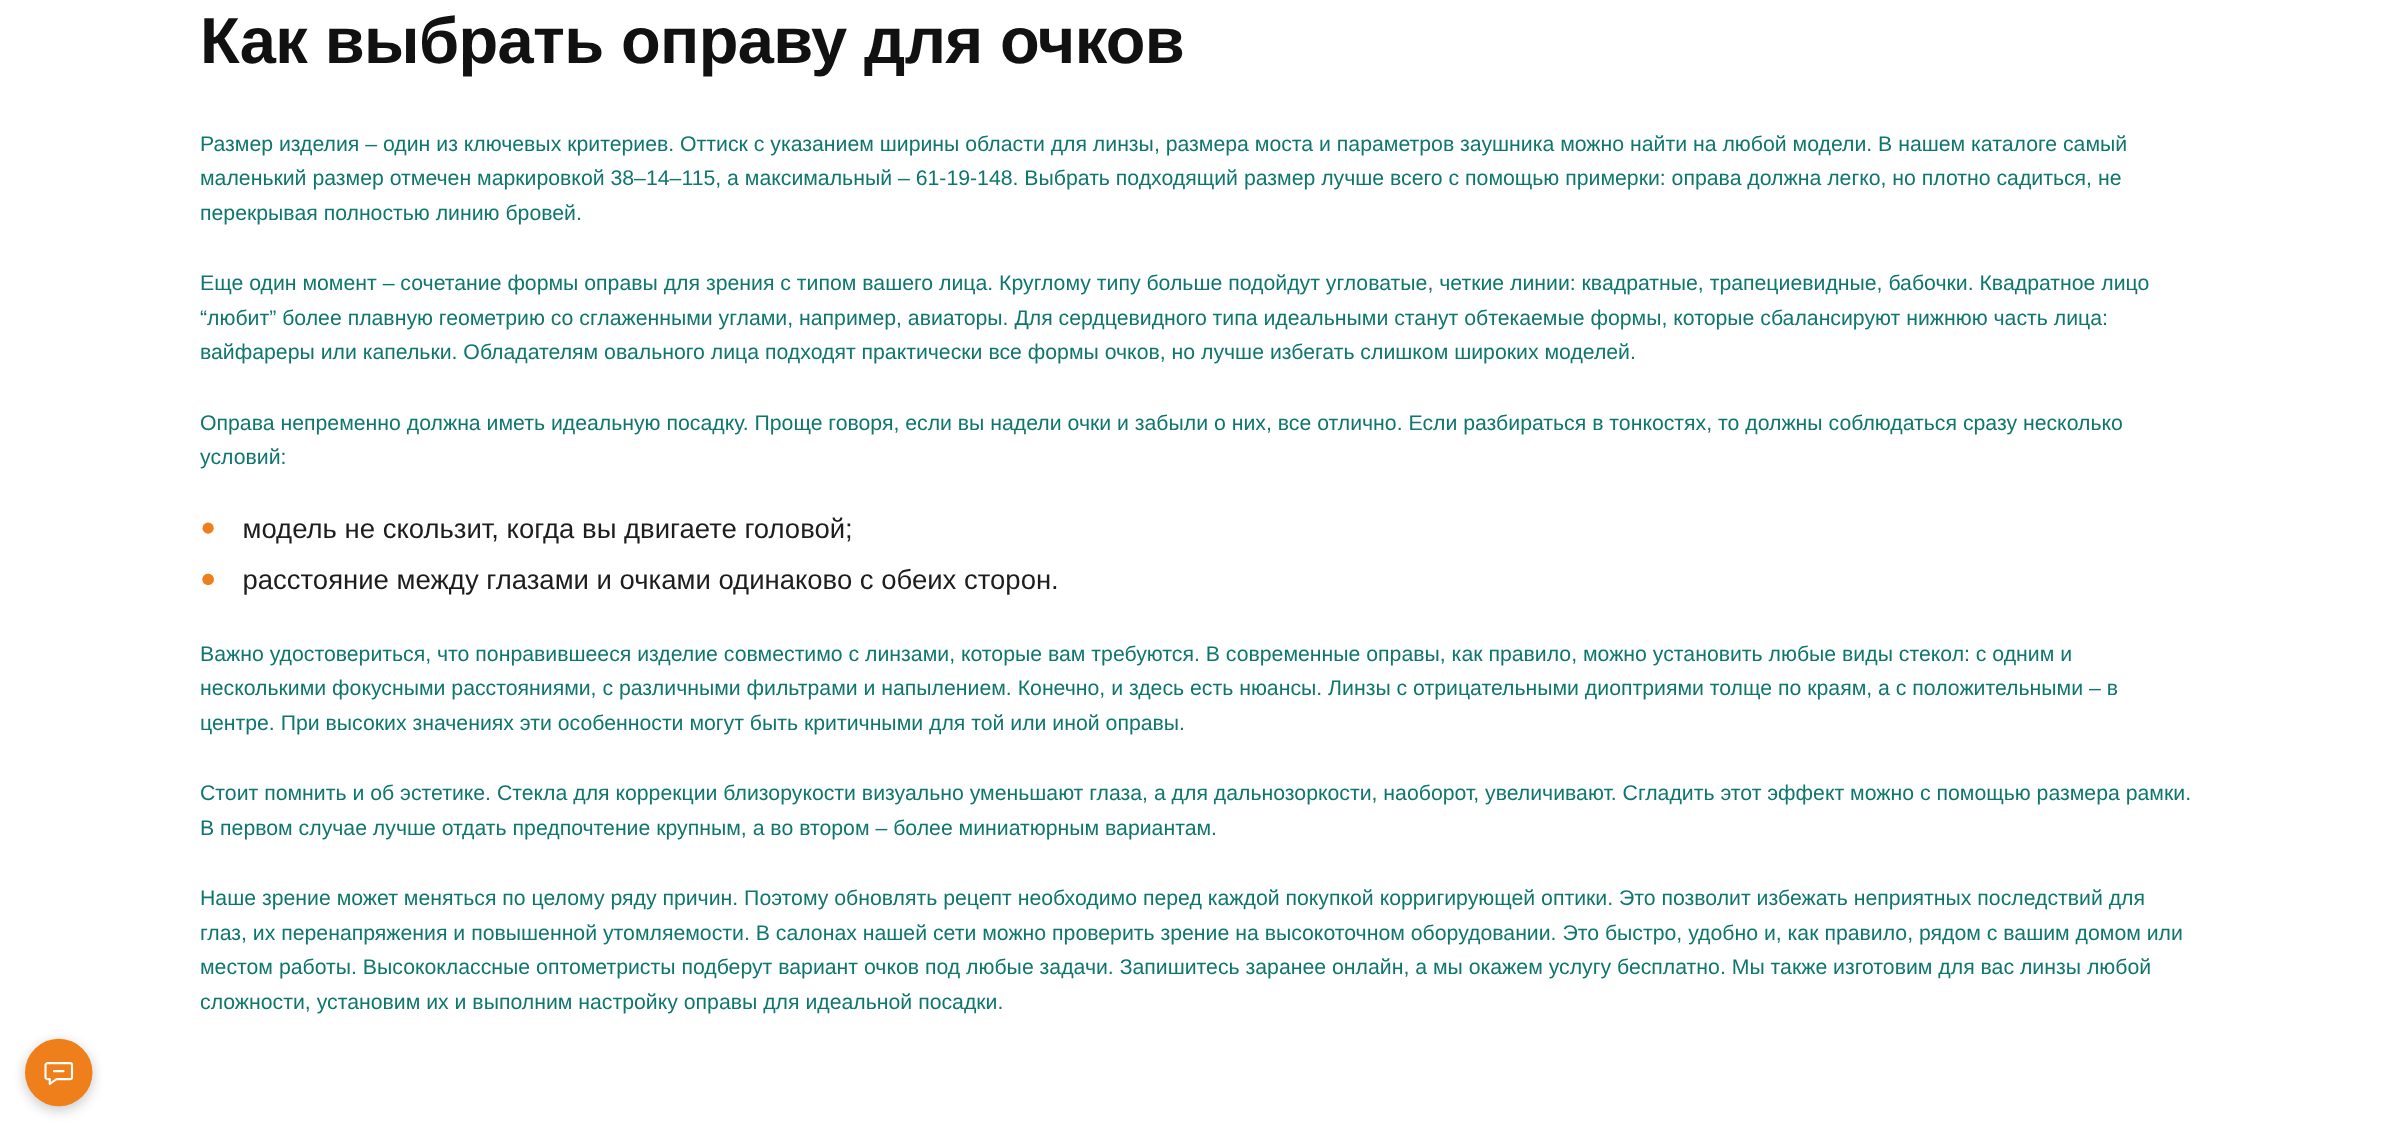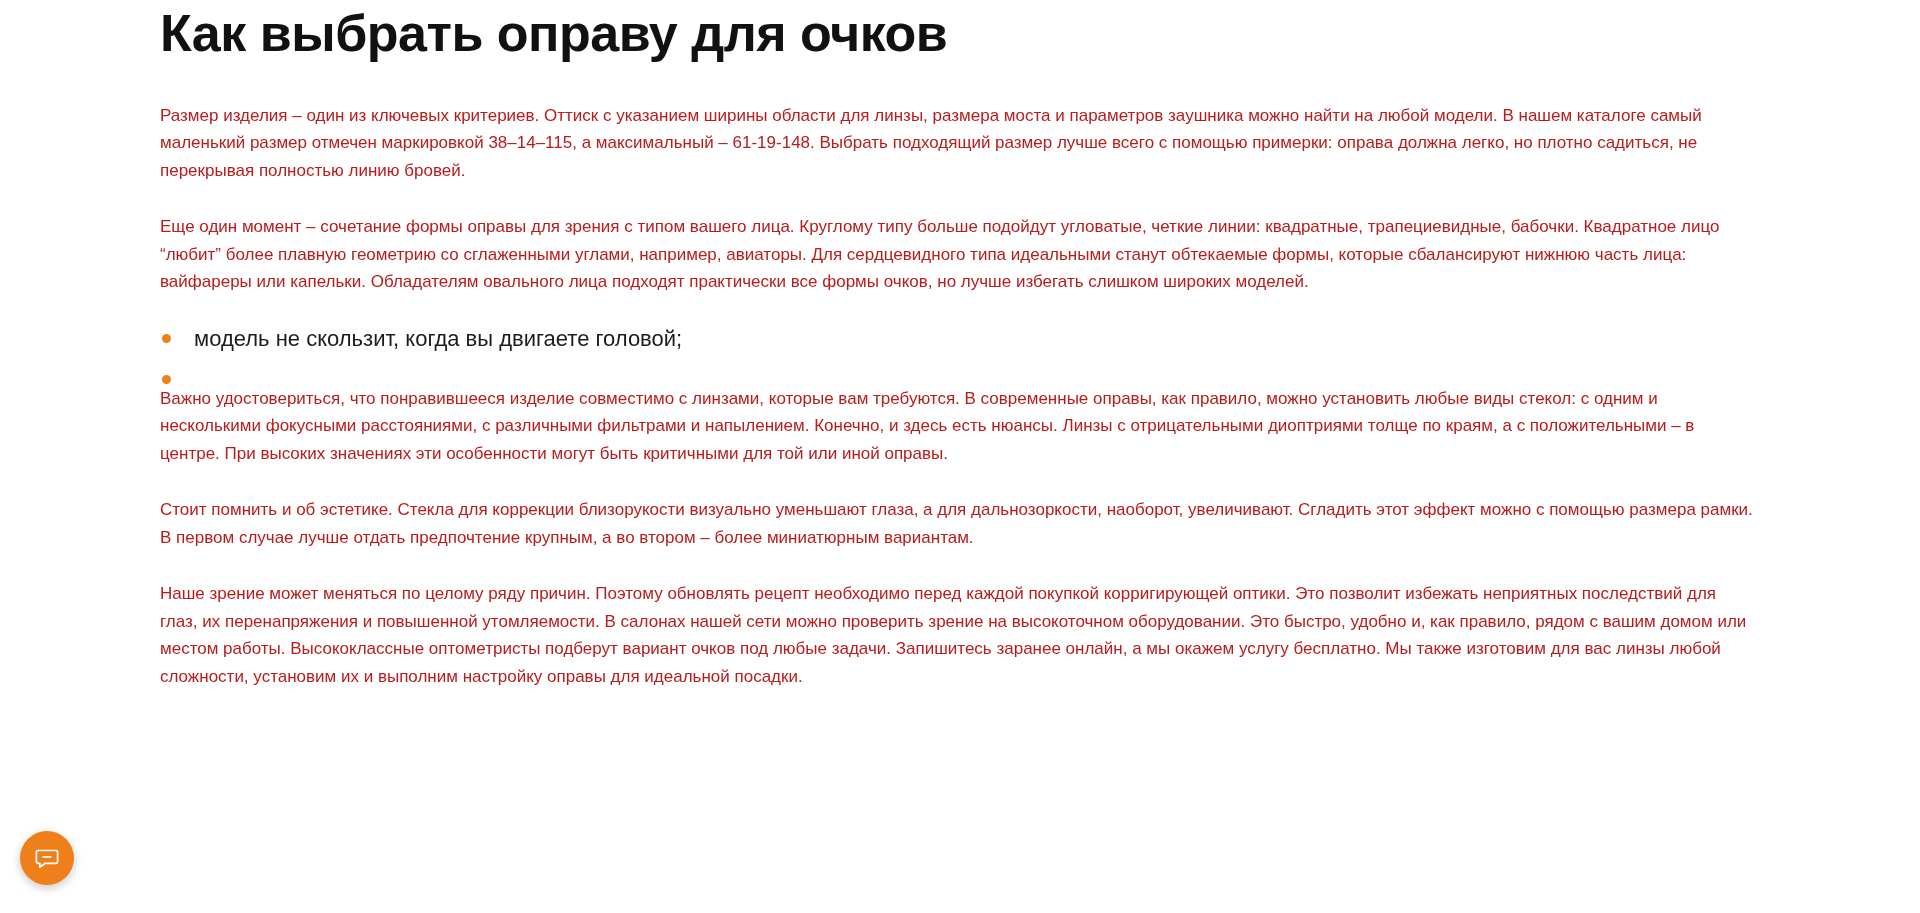--- a/index.html
+++ b/index.html
@@ -29,21 +29,21 @@
     padding-top: 4px;
     color: #111111;
   }
   .article-body {
     max-width: 1610px;
     margin-top: 38px;
   }
   .paragraph {
     font-size: 17px;
     line-height: 27.5px;
-    color: #b91c1c;
+    color: #0f766e;
     margin: 0 0 29px 0;
     font-weight: 400;
   }
   .paragraph:last-child {
     margin-bottom: 0;
   }
   .bullet-list {
     list-style: none;
     margin: 4px 0 33px 0;
     padding: 0;
@@ -97,28 +97,33 @@
   <div class="spacer-top"></div>
 
   <h1 class="article-title">Как выбрать оправу для очков</h1>
 
   <div class="article-body">
 
     <p class="paragraph">Размер изделия – один из ключевых критериев. Оттиск с указанием ширины области для линзы, размера моста и параметров заушника можно найти на любой модели. В нашем каталоге самый маленький размер отмечен маркировкой 38–14–115, а максимальный – 61-19-148. Выбрать подходящий размер лучше всего с помощью примерки: оправа должна легко, но плотно садиться, не перекрывая полностью линию бровей.</p>
 
     <p class="paragraph">Еще один момент – сочетание формы оправы для зрения с типом вашего лица. Круглому типу больше подойдут угловатые, четкие линии: квадратные, трапециевидные, бабочки. Квадратное лицо “любит” более плавную геометрию со сглаженными углами, например, авиаторы. Для сердцевидного типа идеальными станут обтекаемые формы, которые сбалансируют нижнюю часть лица: вайфареры или капельки. Обладателям овального лица подходят практически все формы очков, но лучше избегать слишком широких моделей.</p>
 
+    <p class="paragraph">Оправа непременно должна иметь идеальную посадку. Проще говоря, если вы надели очки и забыли о них, все отлично. Если разбираться в тонкостях, то должны соблюдаться сразу несколько условий:</p>
 
     <ul class="bullet-list">
       <li class="bullet-item">
         <span class="bullet-dot"></span>
         <span>модель не скользит, когда вы двигаете головой;</span>
       </li>
       <li class="bullet-item">
         <span class="bullet-dot"></span>
+      </li>
+      <li class="bullet-item">
+        <span class="bullet-dot"></span>
+        <span>расстояние между глазами и очками одинаково с обеих сторон.</span>
       </li>
     </ul>
 
     <p class="paragraph">Важно удостовериться, что понравившееся изделие совместимо с линзами, которые вам требуются. В современные оправы, как правило, можно установить любые виды стекол: с одним и несколькими фокусными расстояниями, с различными фильтрами и напылением. Конечно, и здесь есть нюансы. Линзы с отрицательными диоптриями толще по краям, а с положительными – в центре. При высоких значениях эти особенности могут быть критичными для той или иной оправы.</p>
 
     <p class="paragraph">Стоит помнить и об эстетике. Стекла для коррекции близорукости визуально уменьшают глаза, а для дальнозоркости, наоборот, увеличивают. Сгладить этот эффект можно с помощью размера рамки. В первом случае лучше отдать предпочтение крупным, а во втором – более миниатюрным вариантам.</p>
 
     <p class="paragraph">Наше зрение может меняться по целому ряду причин. Поэтому обновлять рецепт необходимо перед каждой покупкой корригирующей оптики. Это позволит избежать неприятных последствий для глаз, их перенапряжения и повышенной утомляемости. В салонах нашей сети можно проверить зрение на высокоточном оборудовании. Это быстро, удобно и, как правило, рядом с вашим домом или местом работы. Высококлассные оптометристы подберут вариант очков под любые задачи. Запишитесь заранее онлайн, а мы окажем услугу бесплатно. Мы также изготовим для вас линзы любой сложности, установим их и выполним настройку оправы для идеальной посадки.</p>
 
   </div>

